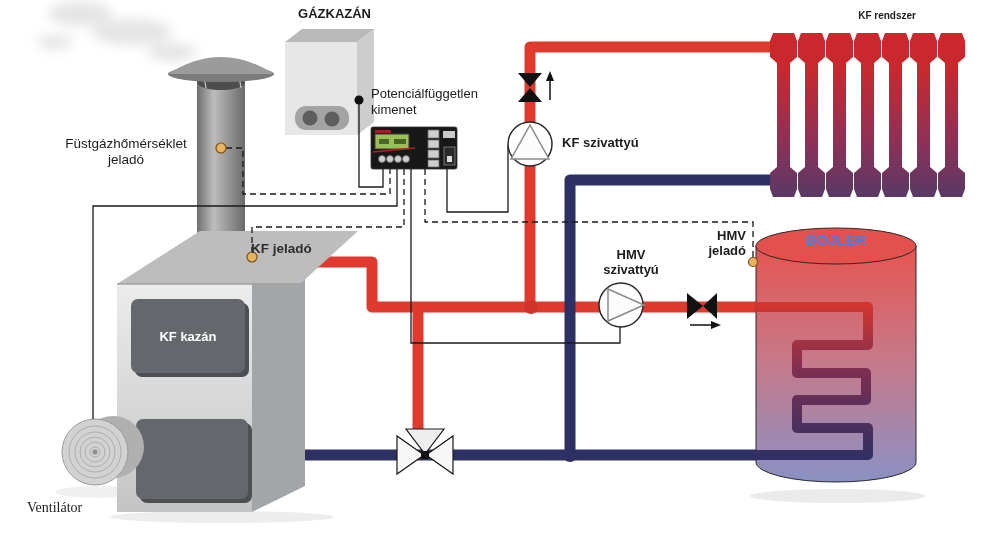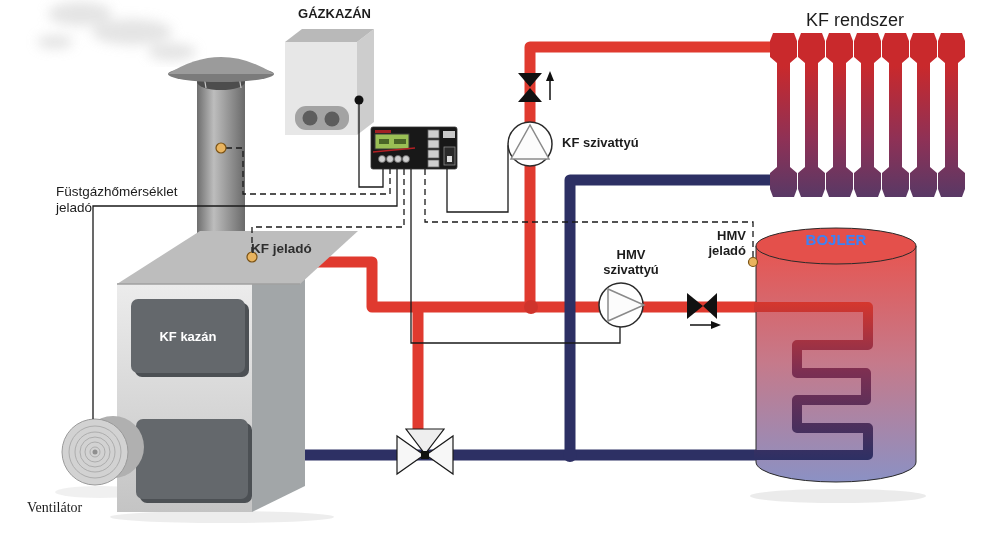--- a/index.html
+++ b/index.html
@@ -2,23 +2,23 @@
 <html><head>
 <meta charset="utf-8">
 <style>
   html,body{margin:0;padding:0;background:#fff;}
   .stage{position:relative;width:981px;height:534px;background:#fff;overflow:hidden;
          font-family:"Liberation Sans",sans-serif;}
   .stage svg{position:absolute;left:0;top:0;}
   .lbl{position:absolute;color:#1c1c1c;white-space:nowrap;}
   .lbl span{display:block;}
   .lbl-gazkazan{left:271px;top:6px;width:100px;text-align:right;font-size:13px;font-weight:bold;}
-  .lbl-kfrendszer{left:806px;top:10px;width:110px;text-align:left;font-size:18px;font-weight:normal;}
+  .lbl-kfrendszer{left:806px;top:10px;width:110px;text-align:right;font-size:10px;font-weight:bold;}
   .lbl-pfo{left:371px;top:86px;font-size:13px;line-height:16px;}
-  .lbl-flue{left:56px;top:136px;width:140px;text-align:left;font-size:13.5px;line-height:16px;margin-top:48px;}
+  .lbl-flue{left:56px;top:136px;width:140px;text-align:center;font-size:13.5px;line-height:16px;}
   .lbl-kfjelado{left:251px;top:205px;font-size:13.5px;font-weight:bold;color:#2e2e2e;margin-top:36px;}
   .lbl-kfsziv{left:562px;top:135px;font-size:13px;font-weight:bold;}
   .lbl-hmvsziv{left:594px;top:247px;width:74px;text-align:center;font-size:13px;font-weight:bold;line-height:15px;}
   .lbl-hmvjelado{left:688px;top:228px;width:58px;text-align:right;font-size:13px;font-weight:bold;line-height:15px;}
   .lbl-bojler{left:786px;top:231px;width:100px;text-align:center;font-size:15px;font-weight:bold;color:#3b82f6;}
   .lbl-kfkazan{left:136px;top:329px;width:104px;text-align:center;font-size:13px;font-weight:bold;color:#ffffff;}
   .lbl-ventilator{left:27px;top:500px;font-size:14px;font-family:Liberation Serif, serif;}
 </style>
 </head>
 <body>
@@ -200,20 +200,24 @@
   <g stroke="#7a5214" stroke-width="1.2">
     <circle cx="221" cy="148" r="5" fill="#e9b45f"></circle>
     <circle cx="252" cy="257" r="5" fill="#e9b45f"></circle>
     <circle cx="753" cy="262" r="4.5" fill="#e9b45f"></circle>
   </g>
   <circle cx="359" cy="100" r="4.5" fill="#111"></circle>
 </svg>
 
 <div class="lbl lbl-gazkazan">GÁZKAZÁN</div>
 <div class="lbl lbl-kfrendszer">KF rendszer</div>
+<div class="lbl lbl-pfo">
+  <span>Potenciálfüggetlen</span>
+  <span>kimenet</span>
+</div>
 <div class="lbl lbl-flue">
   <span>Füstgázhőmérséklet</span>
   <span>jeladó</span>
 </div>
 <div class="lbl lbl-kfjelado">KF jeladó</div>
 <div class="lbl lbl-kfsziv">KF szivattyú</div>
 <div class="lbl lbl-hmvsziv">
   <span>HMV</span>
   <span>szivattyú</span>
 </div>

